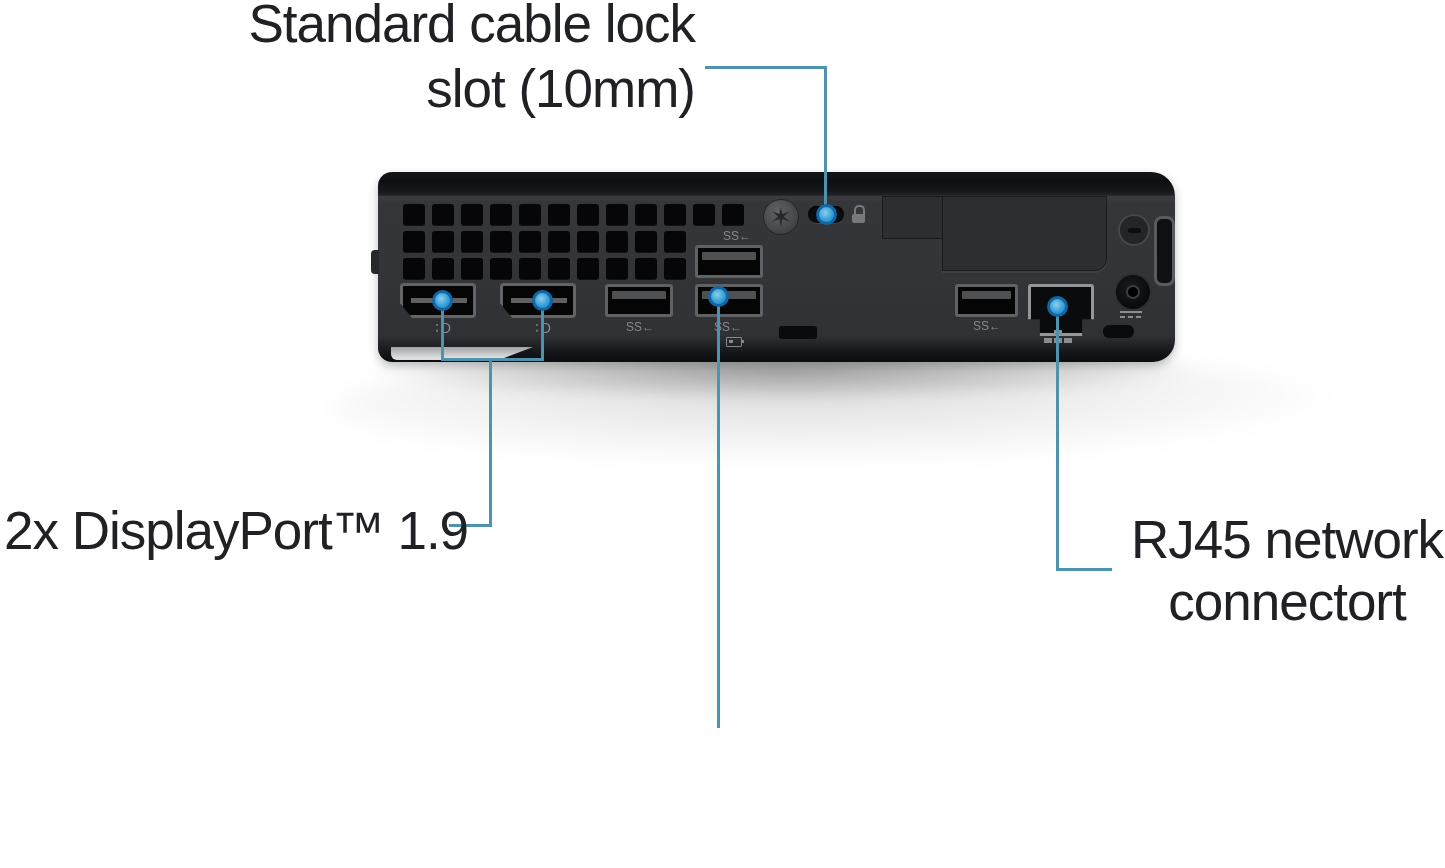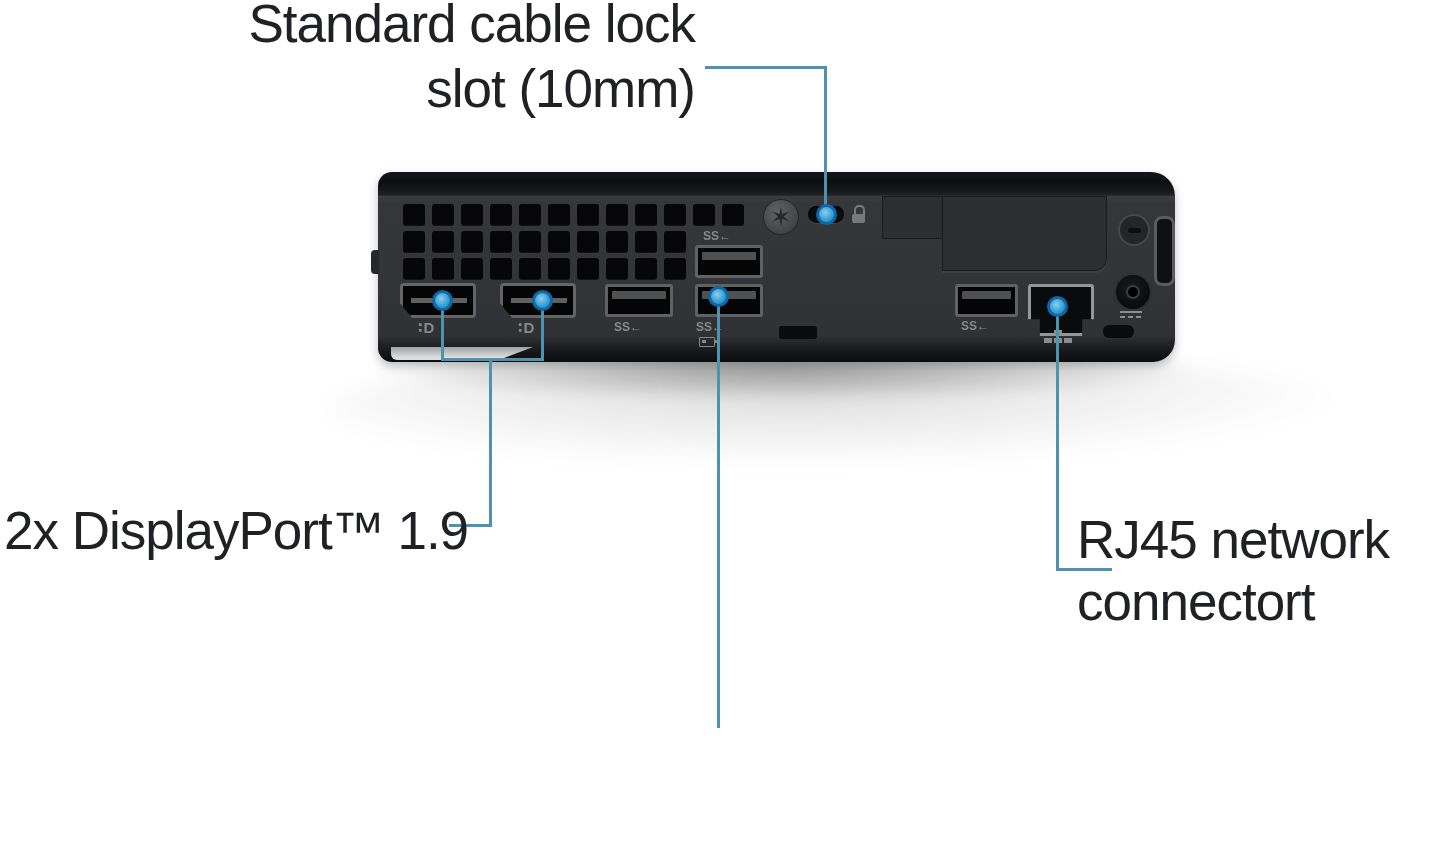--- a/index.html
+++ b/index.html
@@ -4,21 +4,21 @@
 <style>
   html,body{margin:0;padding:0;background:#fff;}
   #canvas{position:relative;width:1445px;height:868px;background:#ffffff;overflow:hidden;
           font-family:"Liberation Sans","DejaVu Sans",sans-serif;color:var(--text,#202124);}
 
   
   .label{position:absolute;font-weight:300;font-size:53px;letter-spacing:-1px;line-height:65px;
          color:var(--text,#202124);white-space:nowrap;z-index:6;}
   .label-top{top:-9px;right:750px;text-align:right;}
   .label-left{top:502px;left:4px;line-height:58px;}
-  .label-right{top:509px;left:1077px;text-align:left;line-height:62px;}
+  .label-right{top:509px;left:1131px;text-align:center;line-height:62px;}
   .label-bottom{top:745px;left:363px;width:700px;text-align:center;line-height:60px;}
 
   
   .cl{position:absolute;background:var(--line,#4f92ae);z-index:4;}
   .dot{position:absolute;width:15px;height:15px;border-radius:50%;z-index:5;
        background:radial-gradient(circle at 42% 38%, #8fcdec 0%, #36a0d8 55%, #1f7fbd 100%);
        border:3px solid #1167a3;box-sizing:content-box;}
 
   
   .shadow-wide{position:absolute;left:330px;top:352px;width:1030px;height:115px;border-radius:50%;
@@ -83,21 +83,21 @@
       border:2px solid #3a3c3f;}
   .dc-icon{left:742px;top:139px;width:22px;}
   .dc-icon .bar{height:2px;background:#8a8c8e;margin-bottom:3px;}
   .dc-icon .dashes{display:flex;gap:3px;}
   .dc-icon .dashes i{display:block;width:5px;height:2px;background:#8a8c8e;}
   .slot-r{left:725px;top:153px;width:31px;height:13px;background:#0a0b0c;border-radius:6px;}
   .slot-m{left:401px;top:154px;width:38px;height:13px;background:#0a0b0c;border-radius:3px;}
   .side-tab{left:-7px;top:78px;width:8px;height:24px;background:#26282a;border-radius:4px 0 0 4px;}
 
   
-  .glyph{position:absolute;color:#88898b;font-weight:bold;text-align:left;}
+  .glyph{position:absolute;color:#88898b;font-weight:normal;text-align:right;}
   .g-dp{width:34px;top:147px;font-size:15px;letter-spacing:1px;}
   .g-ss{font-size:12px;letter-spacing:0;}
   .batt{display:inline-block;width:14px;height:8px;border:1px solid #85878a;border-radius:1px;
       vertical-align:middle;margin-left:3px;position:relative;}
   .batt:after{content:"";position:absolute;right:-3px;top:2px;width:2px;height:3px;background:#85878a;}
   .batt i{position:absolute;left:2px;top:2px;width:4px;height:3px;background:#85878a;}
   .net-icon{left:666px;top:158px;width:28px;height:13px;}
 </style>
 </head>
 <body>

